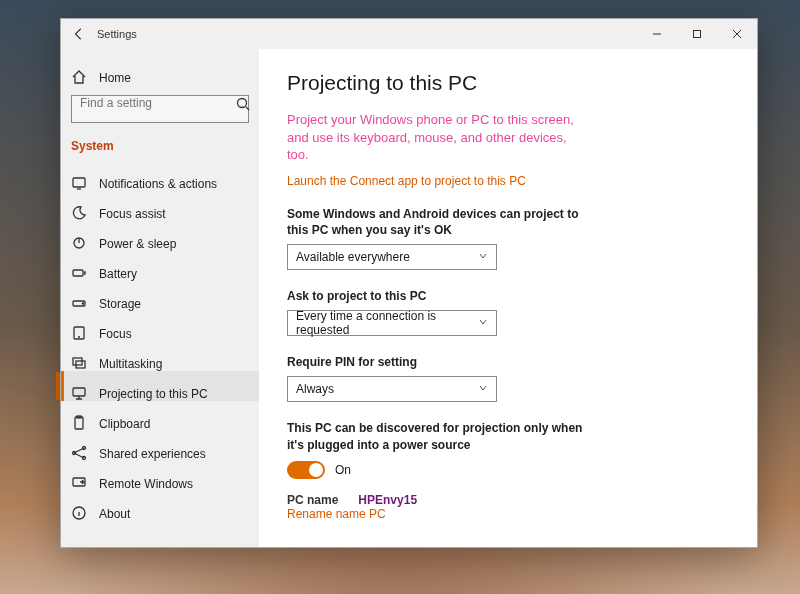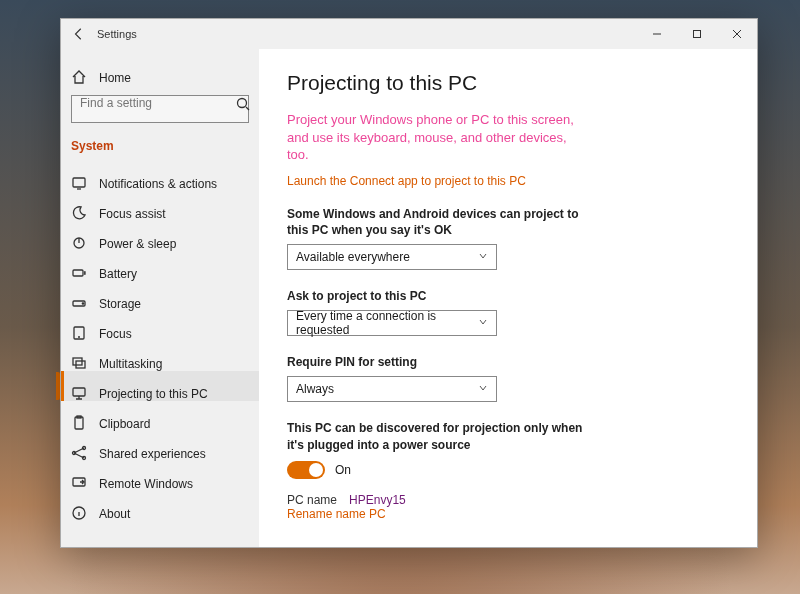--- a/index.html
+++ b/index.html
@@ -115,21 +115,21 @@
   }
   .toggle-track {
     width: 38px; height: 18px; border-radius: 9px;
     background: #e06b00; position: relative; cursor: pointer;
   }
   .toggle-thumb {
     position: absolute; right: 2px; top: 2px;
     width: 14px; height: 14px; border-radius: 50%;
     background: #fff;
   }
-  .pcname-row { margin-top: 14px; font-size: 12px; display: flex; gap: 12px; }
+  .pcname-row { margin-top: 14px; font-size: 12px; display: flex; gap: 20px; font-weight: bold; }
   .pcname-row .label { color: #333; }
   .pcname-row .value { color: #701a75; }
   .help-block { margin-top: 26px; }
   .help-row { display: flex; align-items: center; height: 22px; }
   .help-row .link { font-size: 12px; }
   .vert-accent-tab {
     position: absolute;
     left: 56px; top: 372px;
     width: 4px; height: 28px;
     background: #e06b00;

